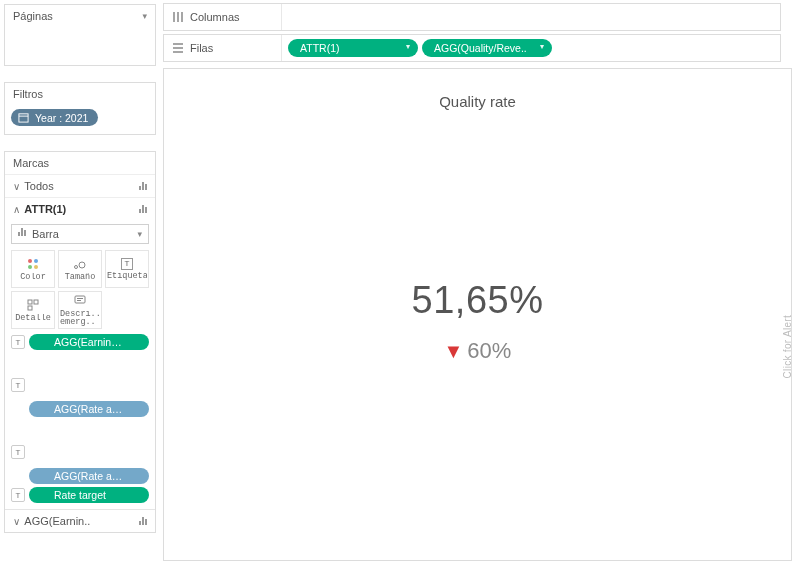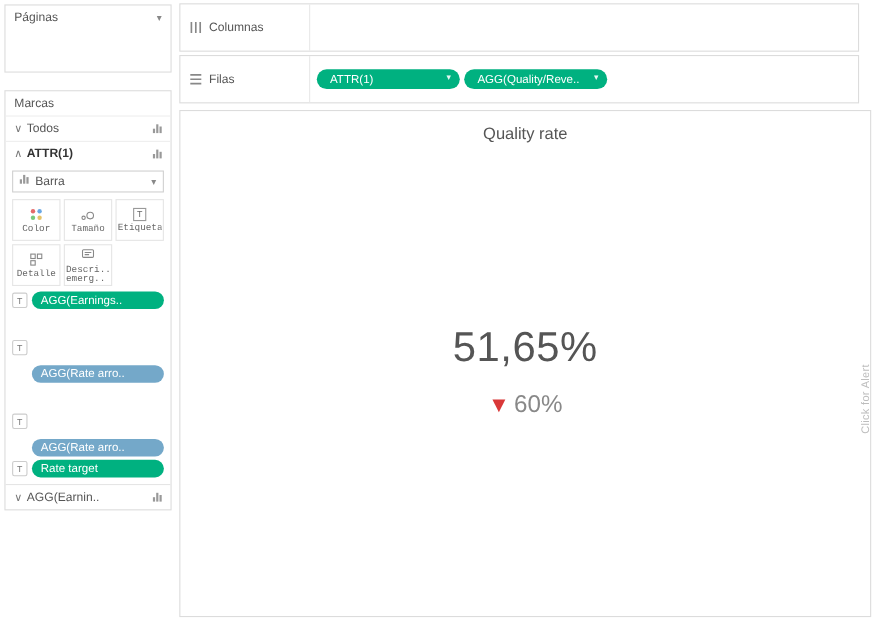--- a/index.html
+++ b/index.html
@@ -19,50 +19,66 @@
   .marks-row .lbl.bold { font-weight: 600; color: #333; }
   .bar-mini { display: inline-flex; gap: 1px; align-items: flex-end; }
   .bar-mini span { width: 2px; background: #999; display: inline-block; }
   .dropdown { display: flex; align-items: center; border: 1px solid #d0d0d0; margin: 4px 6px; padding: 3px 6px; font-size: 11px; color: #555; justify-content: space-between; }
   .mark-buttons { display: flex; flex-wrap: wrap; gap: 3px; padding: 2px 6px; }
   .mark-btn { width: 44px; height: 38px; border: 1px solid #e5e5e5; display: flex; flex-direction: column; align-items: center; justify-content: center; gap: 2px; font-size: 8.5px; color: #666; cursor: pointer; background:#fff; }
   .mark-btn .ic { width: 14px; height: 14px; display: flex; align-items: center; justify-content: center; font-size: 11px; }
   .mark-btn .txt { line-height: 1; text-align: left; max-width: 40px; overflow: hidden; font-family: Liberation Mono, monospace; }
   .field-pill { display: flex; align-items: center; margin: 3px 6px; gap: 4px; }
   .field-pill .pre { width: 14px; height: 14px; border: 1px solid #ccc; border-radius: 2px; display: flex; align-items: center; justify-content: center; font-size: 8px; color: #777; }
-  .pill { flex: 1; border-radius: 10px; padding: 2px 8px; font-size: 10.5px; color: #fff; overflow: hidden; text-overflow: ellipsis; white-space: nowrap; }
+  .pill { flex: 1; border-radius: 10px; padding: 2px 25px; font-size: 10.5px; color: #fff; overflow: hidden; text-overflow: ellipsis; white-space: nowrap; }
   .pill.green { background: #00b180; }
   .pill.blue  { background: #74a8c9; margin-top: 48px; }
   .right-col { flex: 1; display: flex; flex-direction: column; border-left: 0; }
-  .shelf-row { display: flex; border: 1px solid #dcdcdc; margin: 3px 14px 0 3px; height: 44px; }
+  .shelf-row { display: flex; border: 1px solid #dcdcdc; margin: 3px 14px 0 3px; height: 28px; }
   .shelf-label { width: 118px; display: flex; align-items: center; gap: 6px; padding: 0 8px; border-right: 1px solid #e8e8e8; color: #555; font-size: 11px; height: 100%; }
   .shelf-content { flex: 1; display: flex; align-items: center; gap: 4px; padding: 0 6px; }
   .shelf-pill { background: #00b180; color: #fff; border-radius: 11px; padding: 3px 12px; font-size: 10.5px; min-width: 130px; text-align: left; position: relative; }
   .shelf-pill::after { content: "▾"; position: absolute; right: 8px; font-size: 8px; color: rgba(255,255,255,.9); }
   .viz { flex: 1; margin: 6px 3px 3px 3px; border: 1px solid #dcdcdc; position: relative; display: flex; flex-direction: column; align-items: center; }
-  .viz-title { font-size: 15px; color: #555; margin-top: 12px; font-weight: 400; }
+  .viz-title { font-size: 15px; color: #555; margin-top: 24px; font-weight: 400; }
   .viz-center { position: absolute; top: 50%; left: 50%; transform: translate(-50%, -42%); text-align: center; }
   .big-val { font-size: 38px; color: #555; letter-spacing: 0.5px; }
   .target-row { margin-top: 16px; font-size: 22px; color: #888; }
   .target-row .tri { color: #d93838; font-size: 20px; margin-right: 4px; }
   .alert-label { position: absolute; right: 4px; top: 50%; transform: translateY(-50%) rotate(-90deg); transform-origin: right center; font-size: 10px; color: #bdbdbd; letter-spacing: 0.3px; white-space: nowrap; }
   svg { display: block; }
 </style>
 </head>
 <body>
 
 <div class="left-col">
 
   <div class="panel pages-panel">
     <div class="panel-header">
       <span>Páginas</span>
       <span class="caret">▾</span>
     </div>
   </div>
 
+  <div class="panel">
+    <div class="panel-header">
+      <span>Filtros</span>
+    </div>
+    <div class="panel-body">
+      <span class="filter-pill">
+        <span class="filter-icon">
+          <svg width="11" height="11" viewBox="0 0 12 12">
+              <rect x="1" y="2" width="10" height="9" fill="none" stroke="#fff" stroke-width="1"></rect>
+              <line x1="1" y1="4.5" x2="11" y2="4.5" stroke="#fff" stroke-width="1"></line>
+            </svg>
+        </span>
+        <span>Year : 2021</span>
+      </span>
+    </div>
+  </div>
 
   <div class="panel">
     <div class="panel-header">
       <span>Marcas</span>
     </div>
 
     <div class="marks-row">
       <span class="chev">∨</span>
       <span class="lbl">Todos</span>
       <span class="bar-mini">

